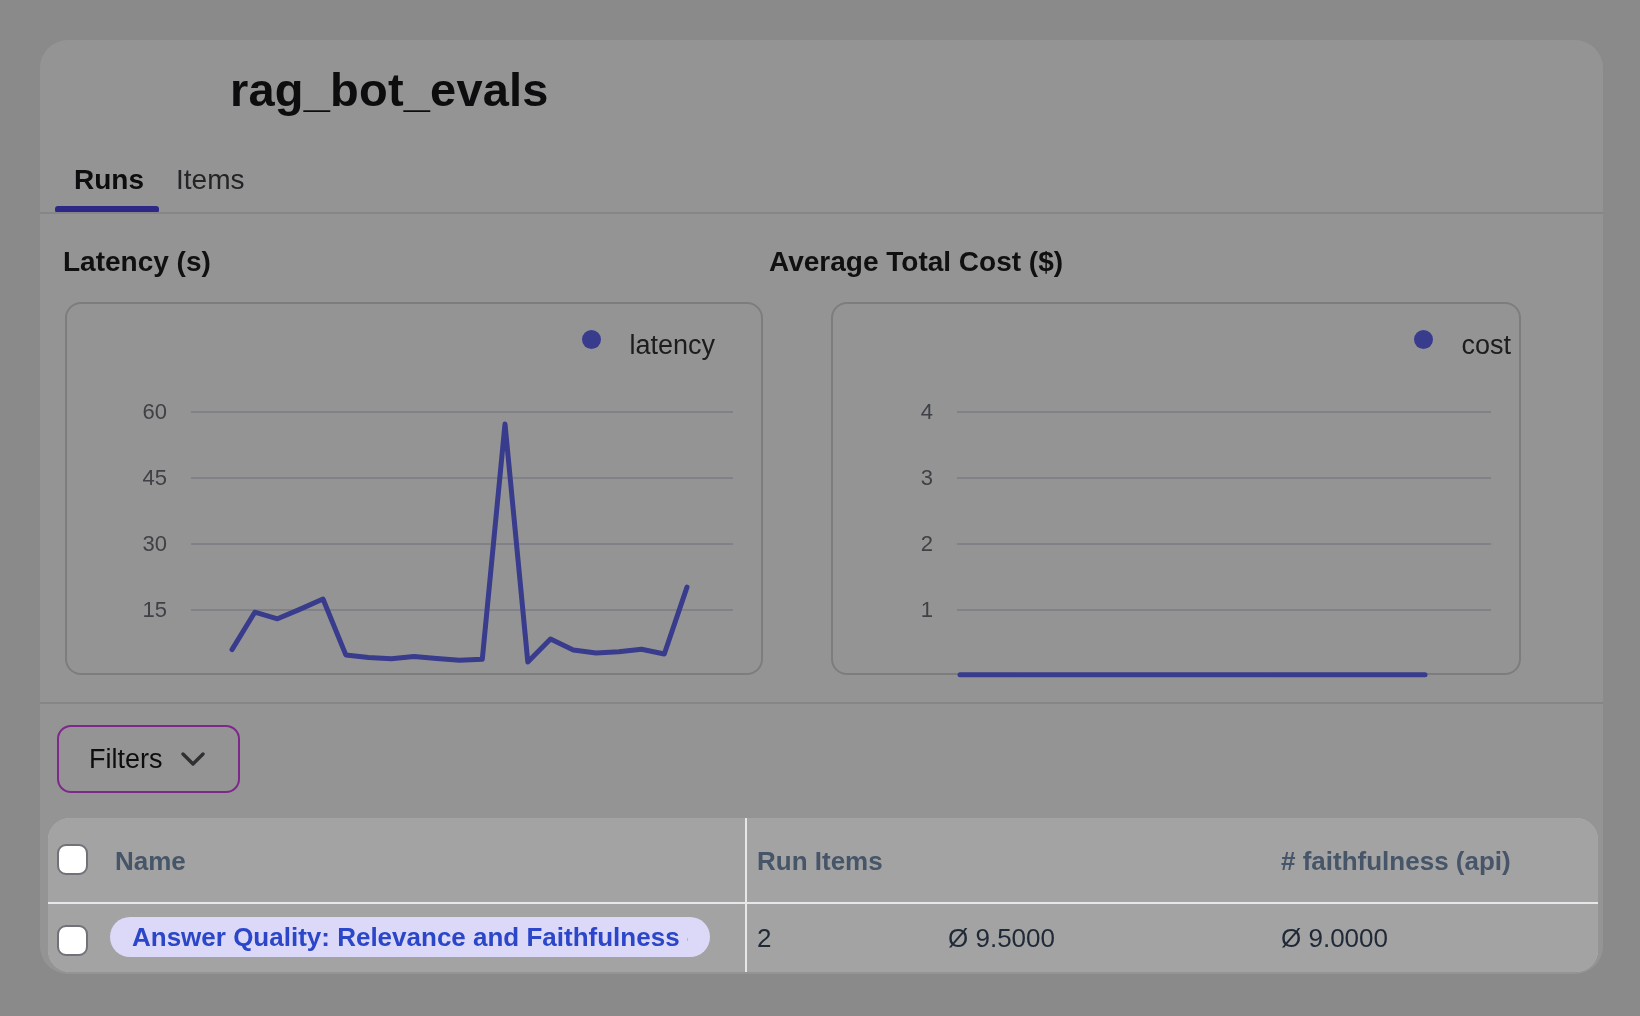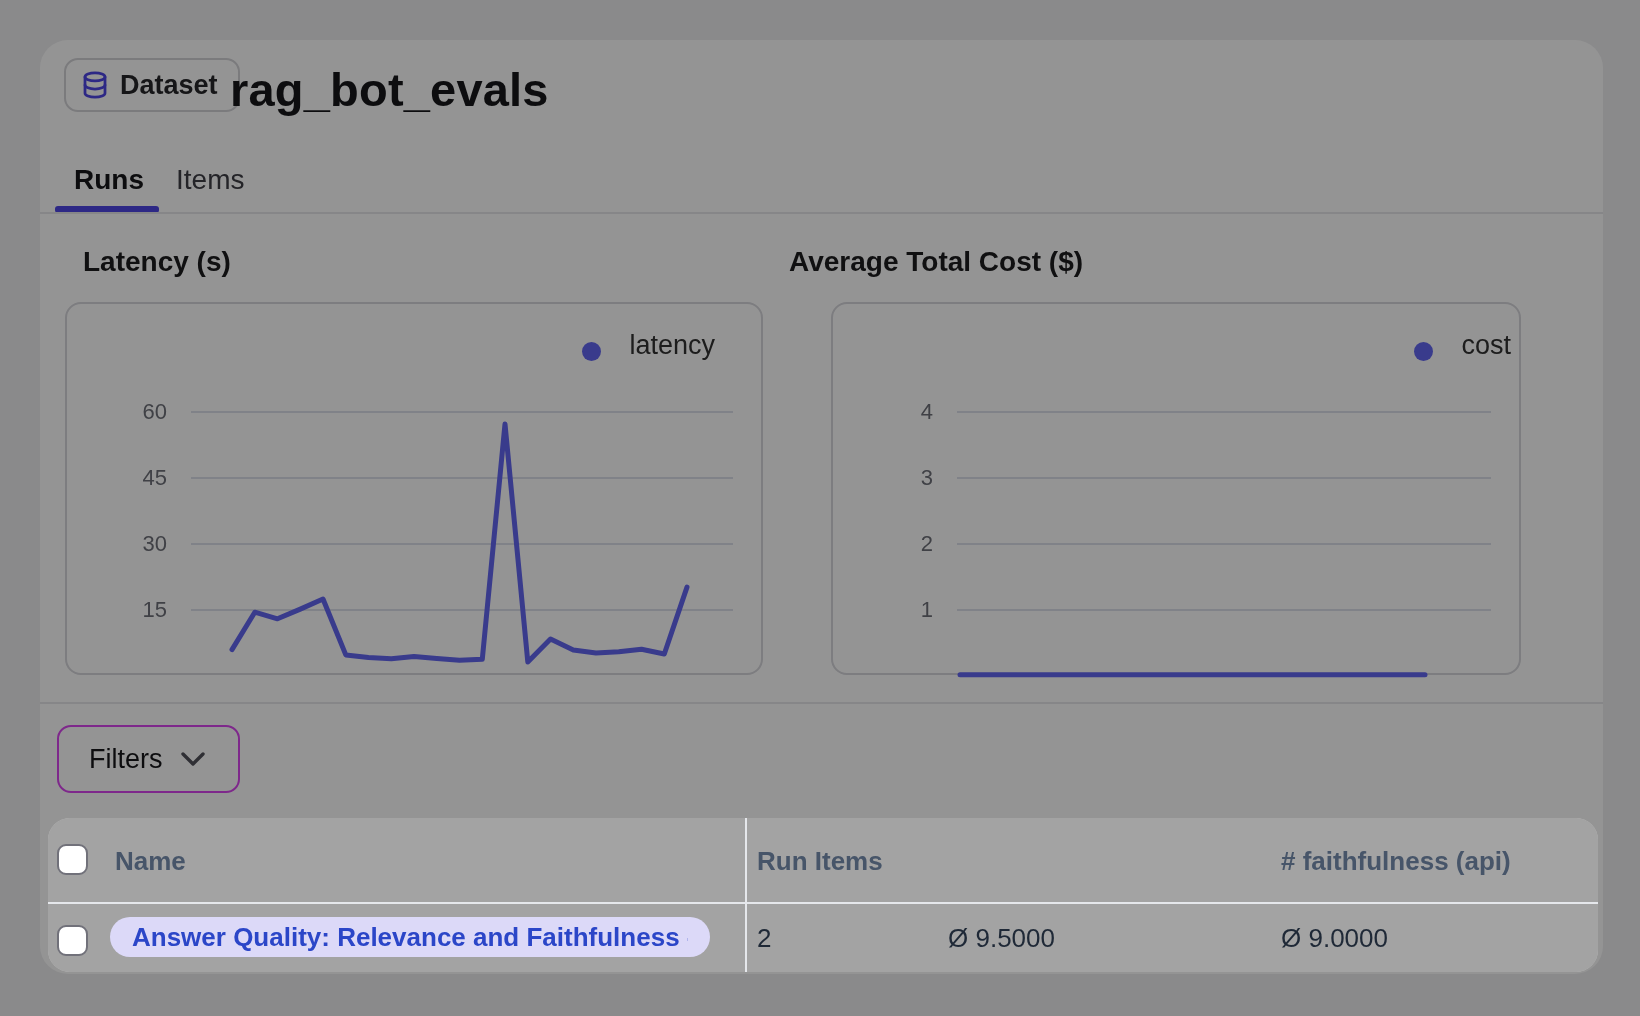--- a/index.html
+++ b/index.html
@@ -17,23 +17,23 @@
   .page-title { position:absolute; left:190px; top:22px; font-size:47px; font-weight:700; color:#18181b; letter-spacing:0.2px; }
 
   
   .tabbar-border { position:absolute; left:0; top:172px; width:100%; height:2px; background:#e7e7ea; }
   .tab { position:absolute; top:124px; font-size:28px; color:#18181b; cursor:pointer; }
   .tab-runs { left:34px; font-weight:600; }
   .tab-items { left:136px; font-weight:400; color:#3f3f46; }
   .tab-underline { position:absolute; left:15px; top:166px; width:104px; height:7px; background:#4f46e5; border-radius:3px; }
 
   
-  .chart-title { position:absolute; top:206px; font-size:28px; font-weight:600; color:#1c1c1e;margin-left:20px; }
+  .chart-title { position:absolute; top:206px; font-size:28px; font-weight:600; color:#1c1c1e; }
   .chart-card { position:absolute; top:262px; height:373px; border:2px solid #d7d7dc; border-radius:16px; background:#fff; }
-  .chart-card .legend { position:absolute; top:26px; display:flex; align-items:flex-end; gap:28px; }
+  .chart-card .legend { position:absolute; top:26px; display:flex; align-items:flex-start; gap:28px; }
   .legend .dot { width:19px; height:19px; border-radius:50%; background:#6366f1; }
   .legend .ltxt { font-size:27px; color:#333; }
   .tick-label { position:absolute; width:100px; text-align:right; font-size:22px; color:#6e7079; transform:translateY(-50%); }
   .chart-card svg { position:absolute; left:0; top:0; overflow:visible; }
 
   
   .section-divider { position:absolute; left:0; top:662px; width:100%; height:2px; background:#e7e7ea; }
   .filters-btn { position:absolute; left:17px; top:685px; width:183px; height:68px; border:2px solid #d946ef;
                  border-radius:14px; background:#fff; display:flex; align-items:center; padding-left:30px; gap:17px; cursor:pointer; }
   .filters-btn .ftxt { font-size:27px; font-weight:500; color:#18181b; }
@@ -61,30 +61,20 @@
   
   .scrim { position:absolute; left:48px; top:818px; width:1550px; height:154px; border-radius:22px;
            box-shadow:0 0 0 3000px rgba(0,0,0,0.42); pointer-events:none; z-index:50; }
 </style>
 </head>
 <body>
 
 <div class="stage">
   <div class="card">
 
-    <div class="ds-badge">
-      <span style="display:flex;">
-        <svg width="30" height="30" viewBox="0 0 24 24" fill="none" stroke="#4f46e5" stroke-width="2.2" stroke-linecap="round">
-          <ellipse cx="12" cy="5.5" rx="8" ry="3.2"></ellipse>
-          <path d="M4 5.5v6.5c0 1.77 3.58 3.2 8 3.2s8-1.43 8-3.2V5.5"></path>
-          <path d="M4 12v6.5c0 1.77 3.58 3.2 8 3.2s8-1.43 8-3.2V12"></path>
-        </svg>
-      </span>
-      <span class="txt">Dataset</span>
-    </div>
     <div class="page-title">rag_bot_evals</div>
 
     <div class="tab tab-runs">Runs</div>
     <div class="tab tab-items">Items</div>
     <div class="tab-underline"></div>
     <div class="tabbar-border"></div>
 
     <div class="chart-title" style="left:23px;">Latency (s)</div>
     <div class="chart-title" style="left:729px;">Average Total Cost ($)</div>
 

